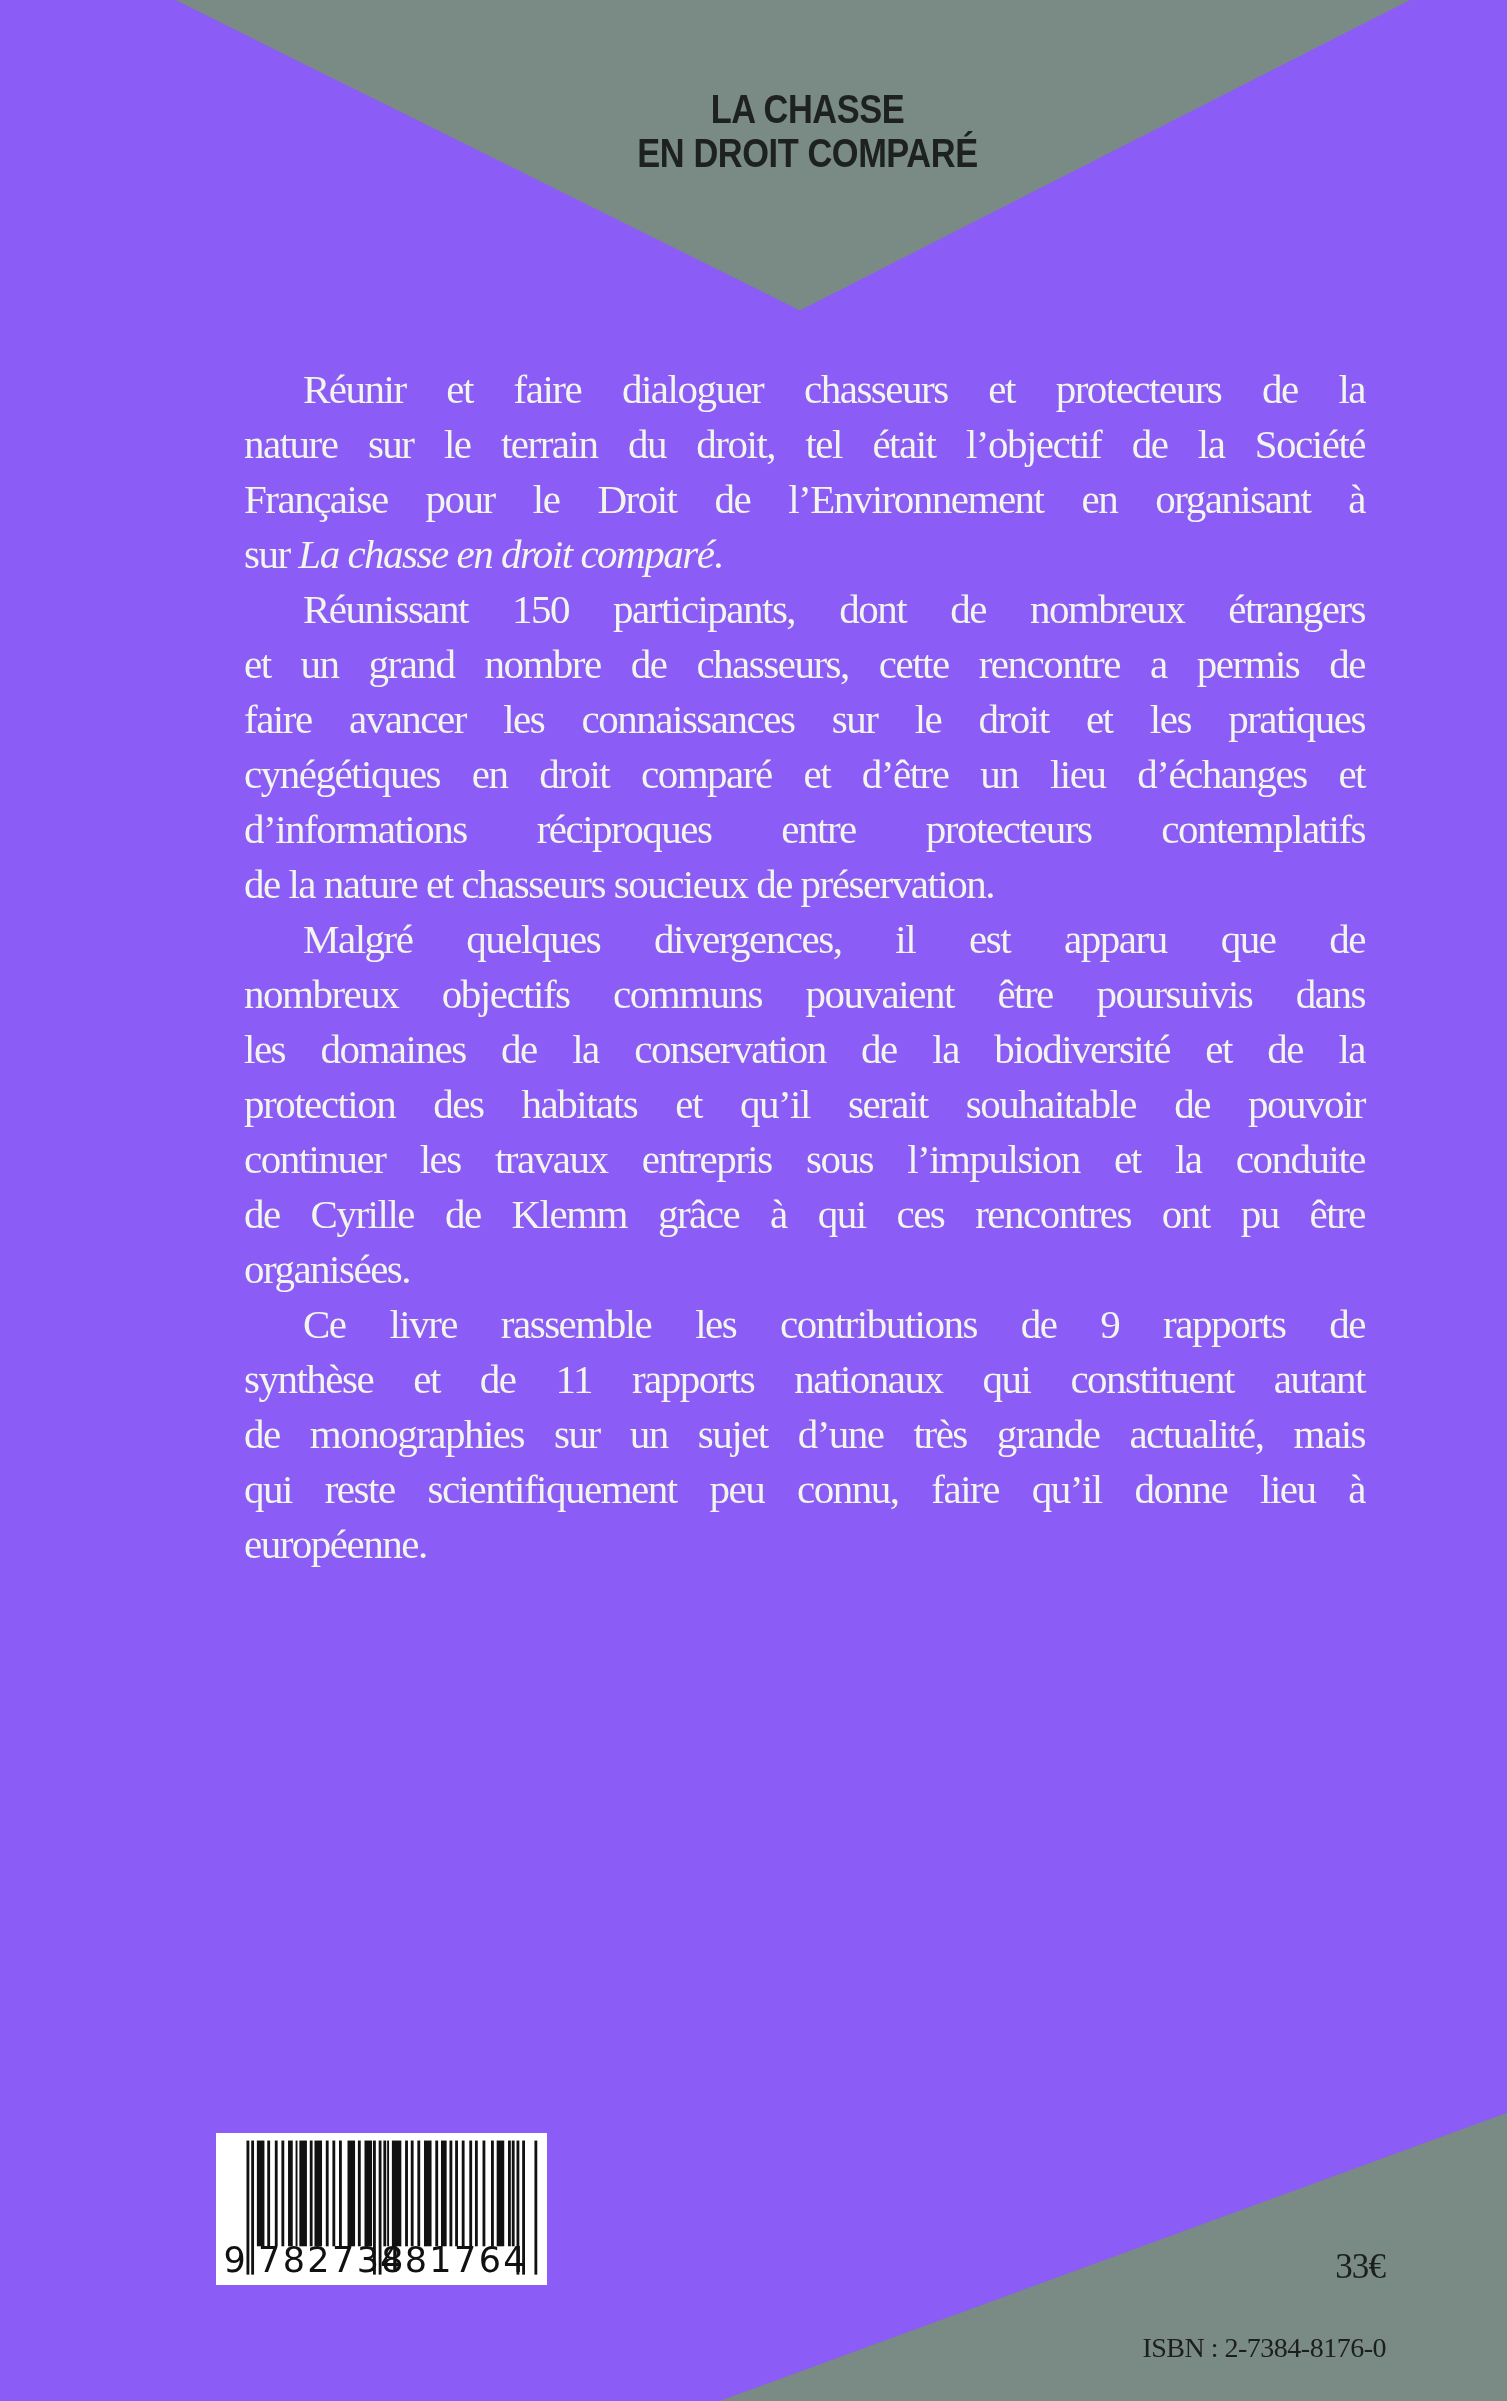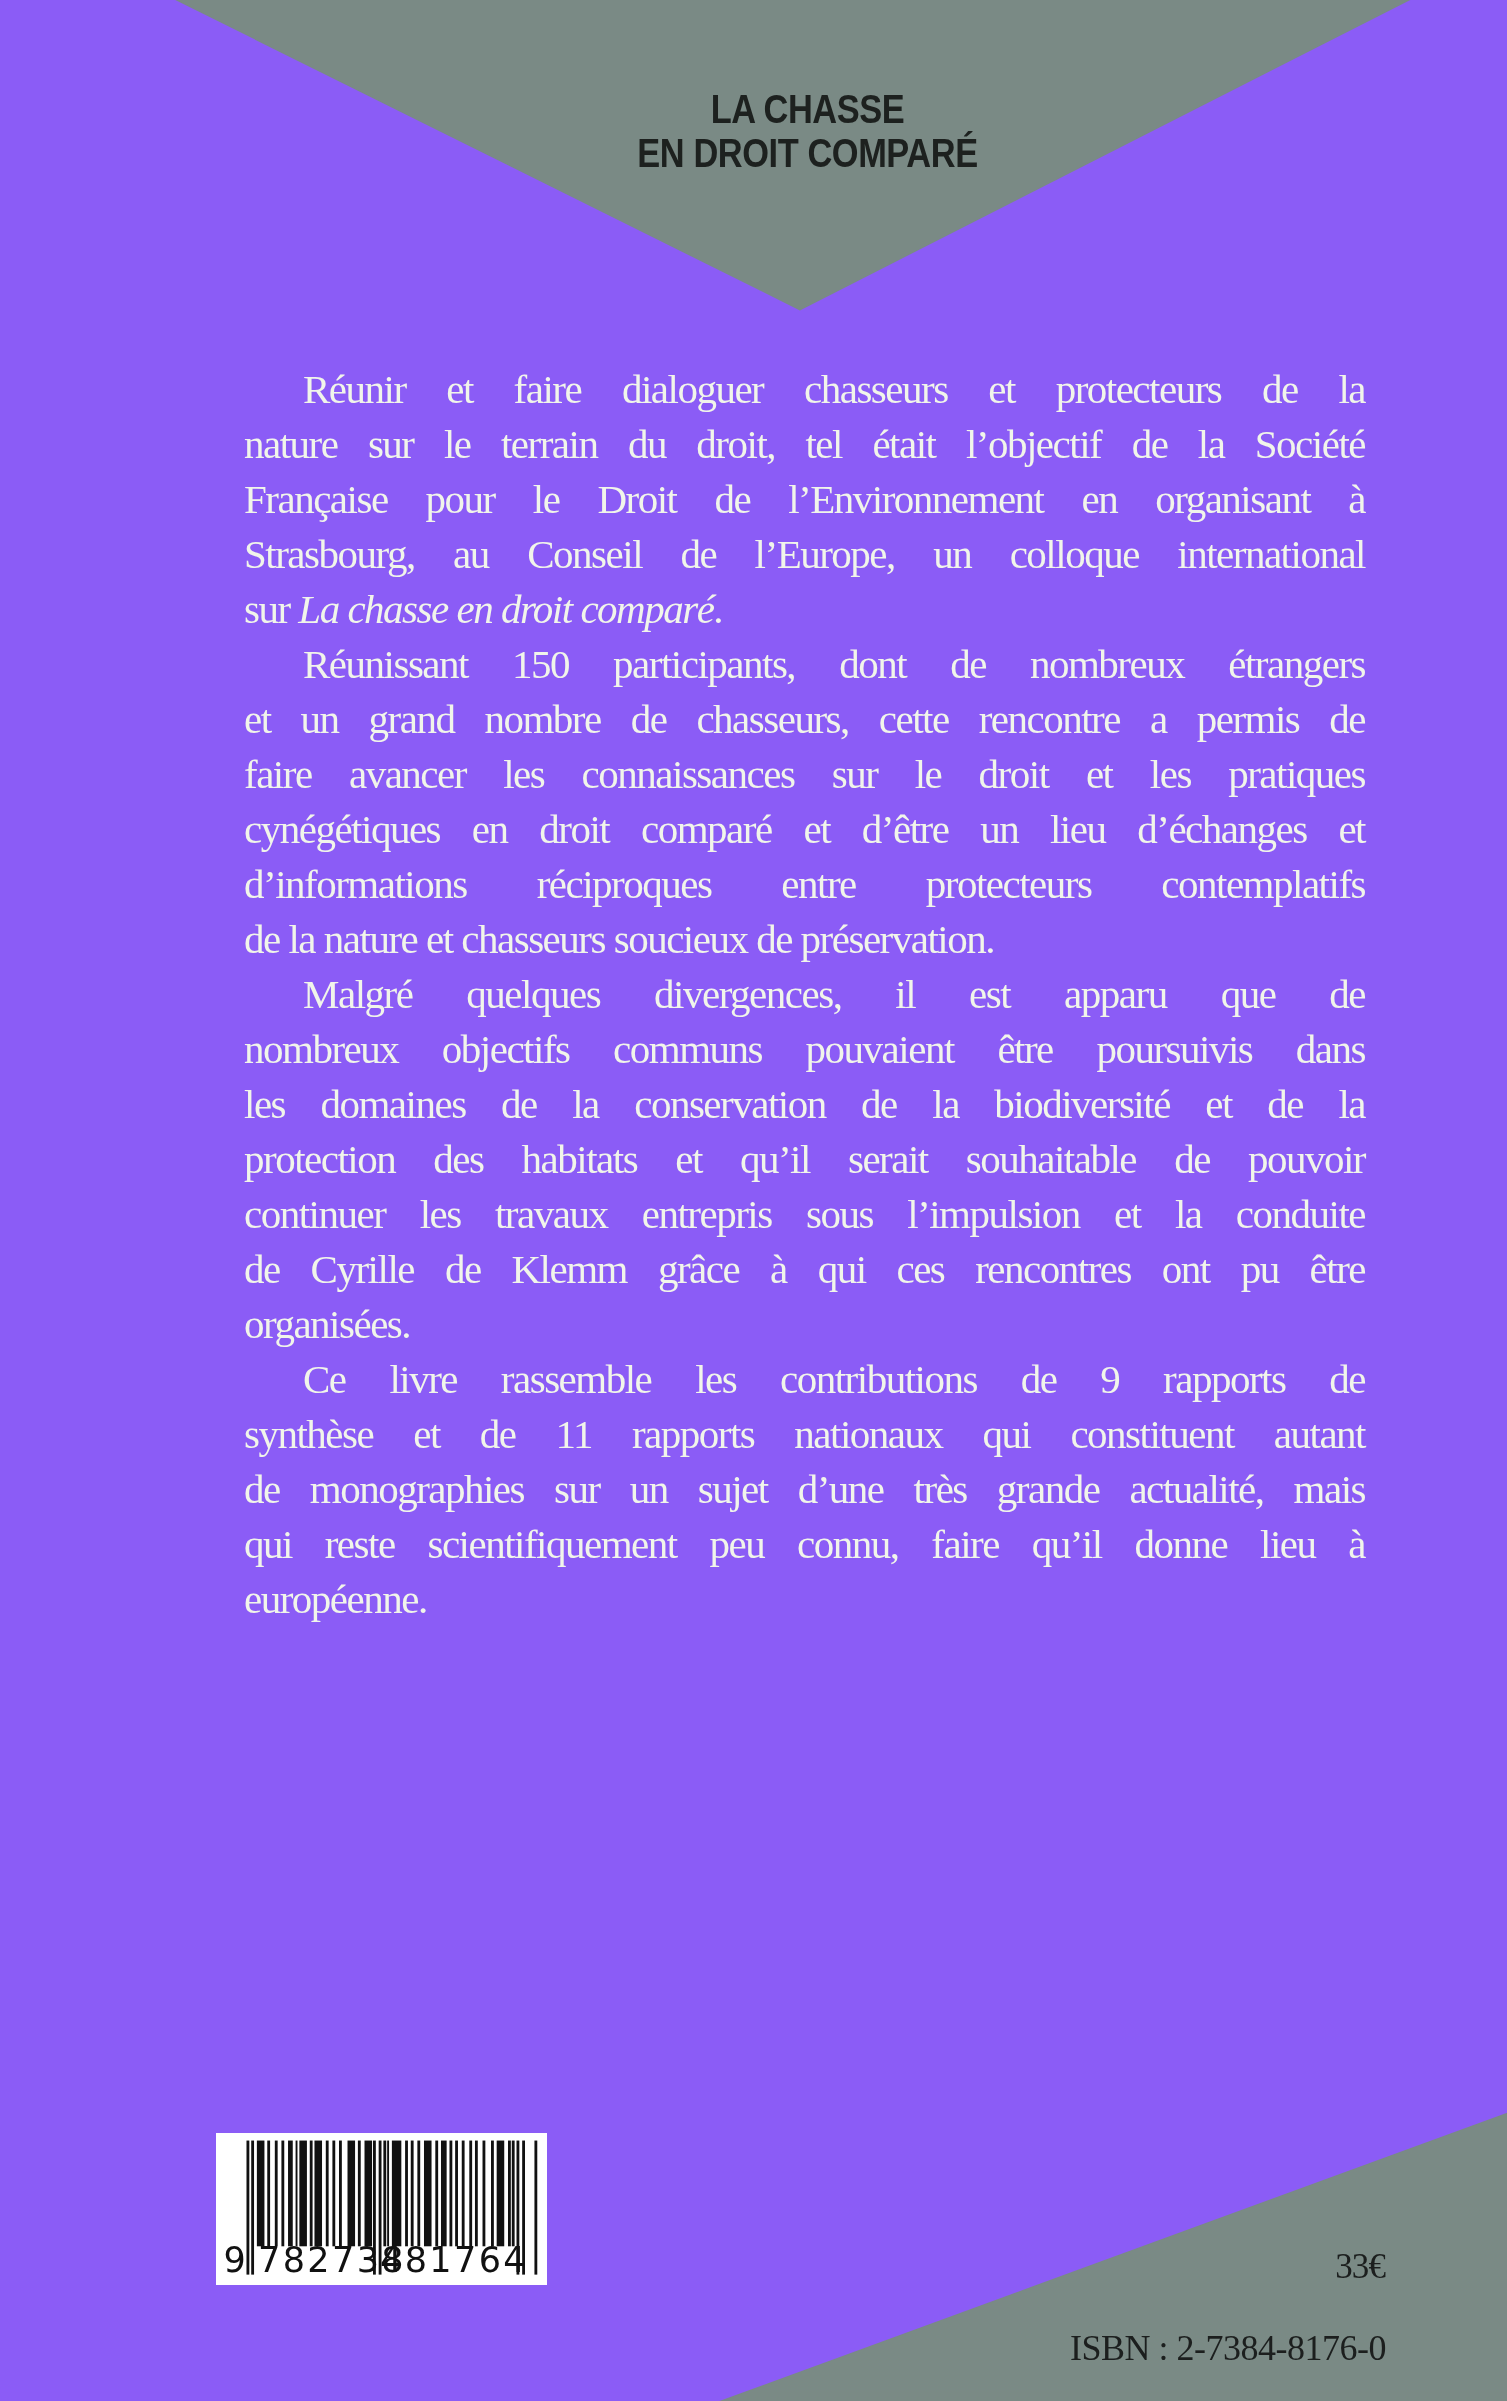--- a/index.html
+++ b/index.html
@@ -131,21 +131,21 @@
     color: #1c1f1e;
     font-size: 35px;
     line-height: 34px;
     letter-spacing: -0.9px;
   }
   .isbn {
     position: absolute;
     right: 122px;
     top: 2327px;
     color: #1c1f1e;
-    font-size: 36px;
+    font-size: 28px;
     line-height: 42px;
     letter-spacing: -0.5px;
   }
 </style>
 </head>
 <body>
 
 <div class="cover">
 
   <svg class="shape" width="1508" height="2402" viewBox="0 0 1593 2538">
@@ -160,21 +160,20 @@
     <span class="line">LA CHASSE</span>
     <span class="line">EN DROIT COMPARÉ</span>
   </div>
 
   <div class="body-text">
 
     <div class="para">
       <div class="ln first"><span class="inner">Réunir et faire dialoguer chasseurs et protecteurs de la</span></div>
       <div class="ln"><span class="inner">nature sur le terrain du droit, tel était l’objectif de la Société</span></div>
       <div class="ln"><span class="inner">Française pour le Droit de l’Environnement en organisant à</span></div>
-      <div class="ln"><span class="inner">Strasbourg, au Conseil de l’Europe, un colloque international</span></div>
       <div class="ln last"><span style="white-space:pre">sur </span><span class="it">La chasse en droit comparé</span><span>.</span></div>
     </div>
 
     <div class="para">
       <div class="ln first"><span class="inner">Réunissant 150 participants, dont de nombreux étrangers</span></div>
       <div class="ln"><span class="inner">et un grand nombre de chasseurs, cette rencontre a permis de</span></div>
       <div class="ln"><span class="inner">faire avancer les connaissances sur le droit et les pratiques</span></div>
       <div class="ln"><span class="inner">cynégétiques en droit comparé et d’être un lieu d’échanges et</span></div>
       <div class="ln"><span class="inner">d’informations réciproques entre protecteurs contemplatifs</span></div>
       <div class="ln last"><span class="inner">de la nature et chasseurs soucieux de préservation.</span></div>

